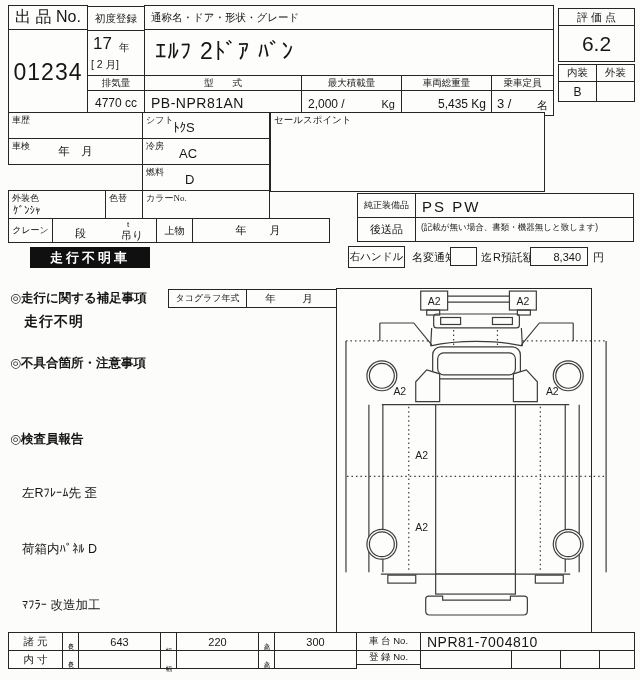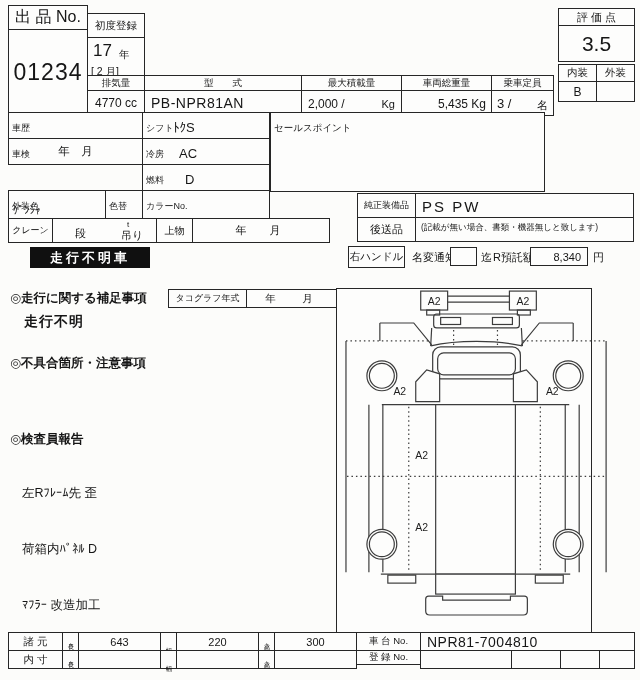--- a/index.html
+++ b/index.html
@@ -3,44 +3,48 @@
 <meta charset="utf-8">
 <style>
   html,body{margin:0;padding:0;background:#e9e9e6;}
   .sheet{position:relative;width:640px;height:680px;background:#fcfcfa;
          font-family:"Liberation Sans","DejaVu Sans",sans-serif;color:#161616;overflow:hidden;}
   .box{position:absolute;box-sizing:border-box;border:1px solid #262626;background:#fdfdfc;}
   .nob{position:absolute;box-sizing:border-box;}
   .hrow{box-sizing:border-box;border-bottom:1px solid #262626;display:flex;align-items:center;
         justify-content:center;white-space:pre;}
   .fill{display:flex;align-items:center;justify-content:center;}
-  .clbl{position:absolute;top:9px;left:3px;font-size:9px;white-space:pre;color:#222;}
+  .clbl{position:absolute;top:1px;left:3px;font-size:9px;white-space:pre;color:#222;font-family:Liberation Serif, serif;}
   .txt{position:absolute;white-space:pre;}
   .vlab{writing-mode:vertical-rl;text-orientation:upright;font-size:6.5px;letter-spacing:0;margin:auto;}
   .badge{background:#101010;color:#fff;font-weight:bold;display:flex;align-items:center;
          justify-content:center;letter-spacing:3px;}
   svg text{font-family:"Liberation Sans","DejaVu Sans",sans-serif;}
 </style>
 </head>
 <body>
 
 <div class="sheet">
 
   <div class="box" style="left:8px;top:5px;width:80px;height:110px">
     <div class="hrow" style="height:24px;font-size:16px">出 品 No.</div>
     <div class="fill" style="height:84px;font-size:23px;letter-spacing:1px">01234</div>
   </div>
 
-  <div class="box" style="left:87px;top:13px;width:58px;height:90px">
+  <div class="box" style="left:87px;top:6px;width:58px;height:90px">
     <div class="hrow" style="height:24px;font-size:10.5px">初度登録</div>
     <div class="nob" style="left:5px;top:27px;font-size:17px">17</div>
     <div class="nob" style="left:31px;top:34px;font-size:10.5px">年</div>
     <div class="nob" style="left:3px;top:51px;font-size:10.5px">[ 2 月]</div>
   </div>
 
+  <div class="box" style="left:144px;top:5px;width:410px;height:71px">
+    <div class="hrow" style="height:24px;font-size:10.5px;justify-content:flex-start;padding-left:6px">通称名・ドア・形状・グレード</div>
+    <div class="nob" style="left:10px;top:32px;font-size:23px;letter-spacing:1px;white-space:pre">ｴﾙﾌ 2ﾄﾞｱ ﾊﾞﾝ</div>
+  </div>
 
   <div class="box" style="left:87px;top:75px;width:58px;height:41px">
     <div class="hrow" style="height:15px;font-size:9.5px">排気量</div>
     <div class="fill" style="height:24px;font-size:12px">4770 cc</div>
   </div>
 
   <div class="box" style="left:144px;top:75px;width:158px;height:41px">
     <div class="hrow" style="height:15px;font-size:9.5px">型　　式</div>
     <div class="nob" style="left:6px;top:19px;font-size:14px;letter-spacing:0.5px">PB-NPR81AN</div>
   </div>
@@ -57,21 +61,21 @@
   </div>
 
   <div class="box" style="left:491px;top:75px;width:63px;height:41px">
     <div class="hrow" style="height:15px;font-size:9.5px">乗車定員</div>
     <div class="nob" style="left:5px;top:20px;font-size:13px">3 /</div>
     <div class="nob" style="right:5px;top:22px;font-size:11px">名</div>
   </div>
 
   <div class="box" style="left:558px;top:8px;width:77px;height:54px">
     <div class="hrow" style="height:17px;font-size:11px">評 価 点</div>
-    <div class="fill" style="height:35px;font-size:21px">3.5</div>
+    <div class="fill" style="height:35px;font-size:21px">6.2</div>
   </div>
 
   <div class="box" style="left:558px;top:64px;width:77px;height:38px">
     <div class="nob" style="left:0;top:0;width:38px;height:17px;border-right:1px solid #262626;border-bottom:1px solid #262626">
       <div class="fill" style="height:100%;font-size:10.5px">内装</div>
     </div>
     <div class="nob" style="left:38px;top:0;right:0;height:17px;border-bottom:1px solid #262626">
       <div class="fill" style="height:100%;font-size:10.5px">外装</div>
     </div>
     <div class="nob" style="left:0;top:17px;width:38px;bottom:0;border-right:1px solid #262626">

